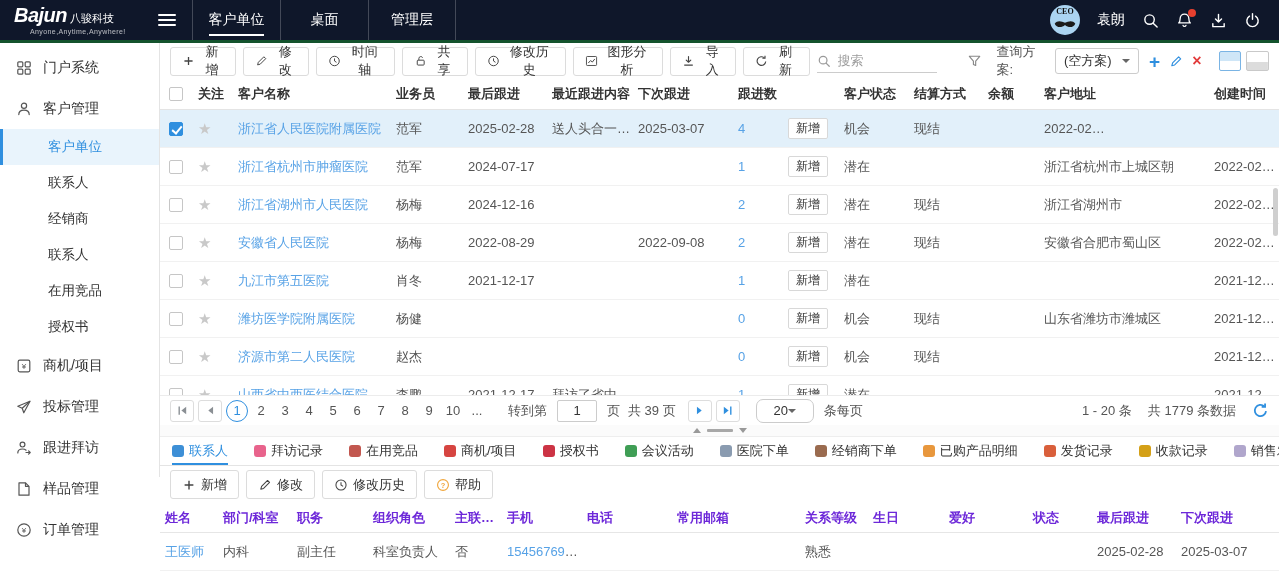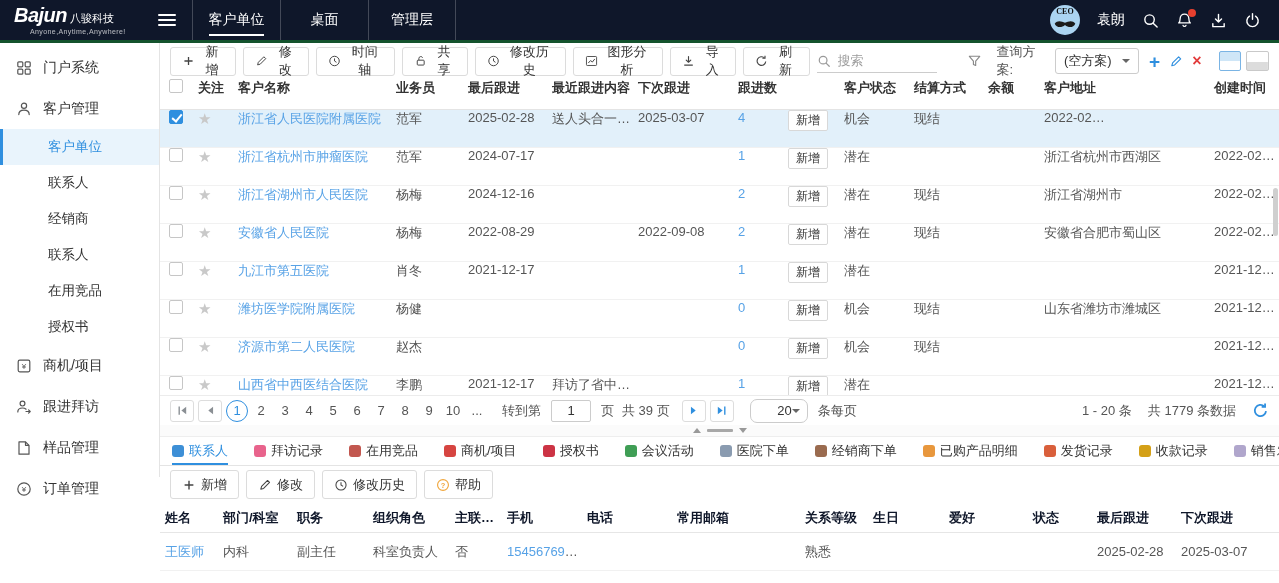--- a/index.html
+++ b/index.html
@@ -59,21 +59,21 @@
                 justify-content:space-between;padding:0 8px;font-size:13px;color:#333;margin-right:10px;cursor:pointer}
   .caret{width:0;height:0;border:4px solid transparent;border-top-color:#666;margin-top:4px}
   .qs-add{color:#2f8fdf;font-size:19px;font-weight:bold;margin-right:9px;cursor:pointer;line-height:1}
   .qs-edit{width:15px;height:15px;color:#2f8fdf;margin-right:9px;cursor:pointer}
   .qs-del{color:#e23b3b;font-size:16px;font-weight:bold;margin-right:12px;cursor:pointer;line-height:1}
   .layout-toggle{width:24px;height:20px;border:1px solid #c9c9c9;border-radius:2px;margin-left:5px;cursor:pointer;
                  background:linear-gradient(#dcdcdc 0 0) bottom/100% 45% no-repeat #fff}
   .layout-toggle.active{border-color:#7ab4e4;background:linear-gradient(#cfe6f7 0 0) top/100% 52% no-repeat #fff}
 
   
-  .grid-head,.trow{display:flex;align-items:flex-start}
+  .grid-head,.trow{display:flex;align-items:center}
   .grid-head{height:31px;border-bottom:1px solid #e4e4e4;font-weight:bold;font-size:13px;color:#333;flex-shrink:0}
   .grid-body{height:285px;overflow:hidden;position:relative;flex-shrink:0}
   .trow{height:38px;border-bottom:1px solid #f1f1f1;font-size:13px;color:#555}
   .trow.selected{background:#e2f0fa}
   .cell{padding-left:6px;overflow:hidden;white-space:nowrap;text-overflow:ellipsis;flex-shrink:0}
   .c-check{width:32px;display:flex;justify-content:center;padding-left:0}
   .c-star{width:40px}.c-name{width:158px}.c-sales{width:72px}.c-last{width:84px}.c-content{width:86px}
   .c-next{width:80px}.c-count{width:70px;padding-left:26px}.c-badge{width:56px}.c-status{width:70px}
   .c-settle{width:74px}.c-balance{width:56px}.c-address{width:170px}.c-created{width:70px}
   .link{color:#57a2e6;text-decoration:none;cursor:pointer}
@@ -91,46 +91,46 @@
   
   .pagination{height:30px;display:flex;align-items:center;border-top:1px solid #ececec;padding:0 10px;
               font-size:13px;color:#555;gap:4px;flex-shrink:0;background:#fff;position:relative;z-index:2}
   .pg-box{width:24px;height:22px;border:1px solid #ddd;border-radius:3px;display:flex;align-items:center;
           justify-content:center;color:#8a8f94;cursor:pointer;background:#fff}
   .pg-box.blue{color:#2f8fdf}
   .pg-box svg{width:11px;height:11px}
   .pg-pages{display:flex;align-items:center;gap:2px}
   .pg-num{width:22px;height:22px;display:flex;align-items:center;justify-content:center;color:#555;cursor:pointer}
   .pg-num.active{border:1px solid #2f8fdf;border-radius:50%;color:#2f8fdf}
-  .goto-label{margin-left:10px}
+  .goto-label{margin-left:16px}
   .goto-input{width:40px;height:22px;border:1px solid #ccc;border-radius:2px;text-align:center;font-size:13px;
               color:#333;margin:0 6px;font-family:inherit}
   .total-pages{margin:0 8px 0 4px}
   .size-select{width:58px;height:24px;border:1px solid #ccc;border-radius:7px;display:flex;align-items:center;
-               justify-content:flex-end;padding:0 7px;margin:0 6px 0 12px;cursor:pointer;color:#333}
+               justify-content:center;padding:0 7px;margin:0 6px 0 12px;cursor:pointer;color:#333}
   .pag-right{margin-left:auto;display:flex;align-items:center;gap:16px;color:#555}
   .refresh-blue{width:17px;height:17px;color:#2f8fdf;cursor:pointer}
 
   
   .splitter{height:12px;display:flex;align-items:center;justify-content:center;gap:6px;background:#fbfbfb;
             border-bottom:1px solid #eee;flex-shrink:0;cursor:row-resize}
   .sp-up{width:0;height:0;border:4px solid transparent;border-bottom:5px solid #999;margin-top:-4px}
   .sp-down{width:0;height:0;border:4px solid transparent;border-top:5px solid #999;margin-bottom:-4px}
   .sp-bar{width:26px;height:3px;background:#a8a8a8;border-radius:1px}
 
   
   .detail-tabs{height:29px;display:flex;align-items:center;gap:26px;padding:0 12px;border-bottom:1px solid #e4e4e4;
                font-size:13px;flex-shrink:0}
   .dtab{display:flex;align-items:center;gap:5px;height:100%;cursor:pointer;position:relative;color:#333;white-space:nowrap}
   .dtab.active{color:#2f8fdf}
   .dtab.active::after{content:"";position:absolute;left:0;right:0;bottom:0;height:2px;background:#2f8fdf}
   .tab-dot{width:12px;height:12px;border-radius:3px;flex-shrink:0}
   .detail-toolbar{height:37px;display:flex;align-items:center;gap:7px;padding:0 10px;flex-shrink:0}
   .dgrid-head,.drow{display:flex;align-items:center}
-  .dgrid-head{height:30px;font-weight:bold;font-size:13px;color:#0f172a;border-bottom:1px solid #e6e6e6;flex-shrink:0}
+  .dgrid-head{height:30px;font-weight:bold;font-size:13px;color:#6d28d9;border-bottom:1px solid #e6e6e6;flex-shrink:0}
   .drow{height:38px;font-size:13px;color:#555;border-bottom:1px solid #f1f1f1}
   .dcell{padding-left:5px;overflow:hidden;white-space:nowrap;text-overflow:ellipsis;flex-shrink:0}
   .d-name{width:58px}.d-dept{width:74px}.d-title{width:76px}.d-role{width:82px}.d-primary{width:52px}
   .d-mobile{width:80px}.d-phone{width:90px}.d-email{width:128px}.d-relation{width:68px}.d-birth{width:76px}
   .d-hobby{width:84px}.d-status{width:64px}.d-lastf{width:84px}.d-nextf{width:90px}
 </style>
 </head>
 <body>
 
 <header class="topbar">
@@ -231,20 +231,29 @@
         <span class="ico">
           <svg viewBox="0 0 16 16">
             <rect x="2.2" y="2.2" width="11.6" height="11.6" rx="1.5" stroke="currentColor" stroke-width="1.2" fill="none"></rect>
             <text x="8" y="11" text-anchor="middle" font-size="8" fill="currentColor">¥</text>
           </svg>
         </span>
         <span>商机/项目</span>
       </div>
       <div class="side-item top">
         <span class="ico">
+          <svg viewBox="0 0 16 16" fill="none" stroke="currentColor" stroke-width="1.2" stroke-linejoin="round">
+            <path d="M14 2.2L1.8 7.3l4.4 1.9 1.6 4.6z"></path>
+            <path d="M6.2 9.2L14 2.2"></path>
+          </svg>
+        </span>
+        <span>投标管理</span>
+      </div>
+      <div class="side-item top">
+        <span class="ico">
           <svg viewBox="0 0 16 16" fill="none" stroke="currentColor" stroke-width="1.2">
             <circle cx="6.5" cy="4.6" r="2.4"></circle>
             <path d="M1.8 13c0-2.7 2.1-4 4.7-4 1.4 0 2.7.4 3.6 1.2" stroke-linecap="round"></path>
             <path d="M10 12.5h4.2m0 0l-1.6-1.6m1.6 1.6l-1.6 1.6" stroke-linecap="round"></path>
           </svg>
         </span>
         <span>跟进拜访</span>
       </div>
       <div class="side-item top">
         <span class="ico">
@@ -419,21 +428,21 @@
     <div class="cell c-name"><a class="link">浙江省杭州市肿瘤医院</a></div>
     <div class="cell c-sales">范军</div>
     <div class="cell c-last">2024-07-17</div>
     <div class="cell c-content"></div>
     <div class="cell c-next"></div>
     <div class="cell c-count"><a class="link">1</a></div>
     <div class="cell c-badge"><span class="badge">新增</span></div>
     <div class="cell c-status">潜在</div>
     <div class="cell c-settle"></div>
     <div class="cell c-balance"></div>
-    <div class="cell c-address">浙江省杭州市西湖区</div>
+    <div class="cell c-address">浙江省杭州市上城区朝</div>
     <div class="cell c-created">2022-02-23</div>
   </div>
         <div class="trow">
     <div class="cell c-check">
             <span class="cb"></span>
           </div>
     <div class="cell c-star"><span class="star">★</span></div>
     <div class="cell c-name"><a class="link">浙江省湖州市人民医院</a></div>
     <div class="cell c-sales">杨梅</div>
     <div class="cell c-last">2024-12-16</div>

